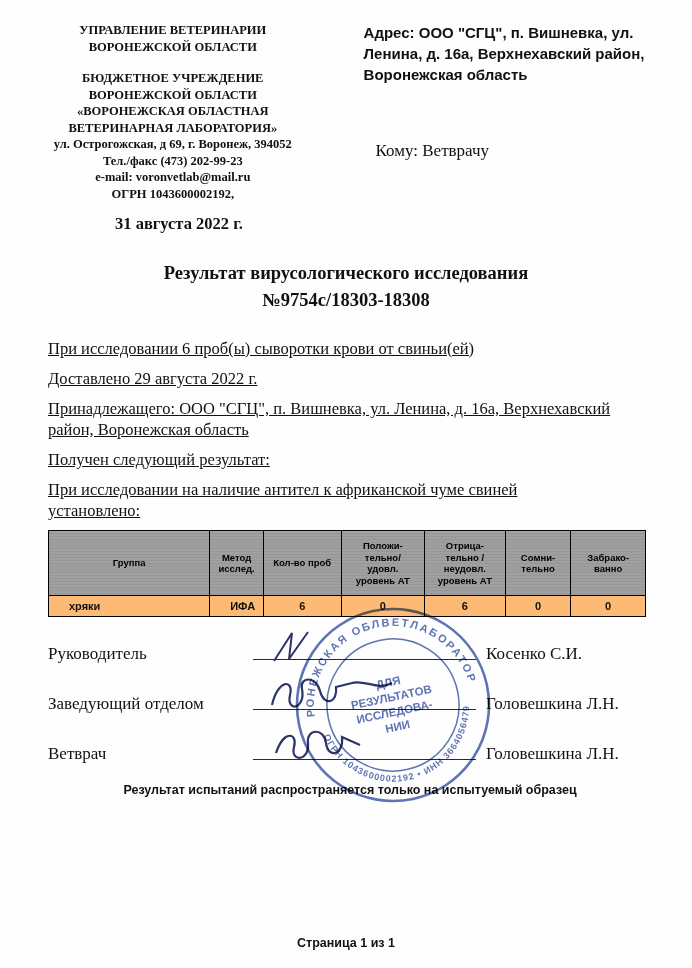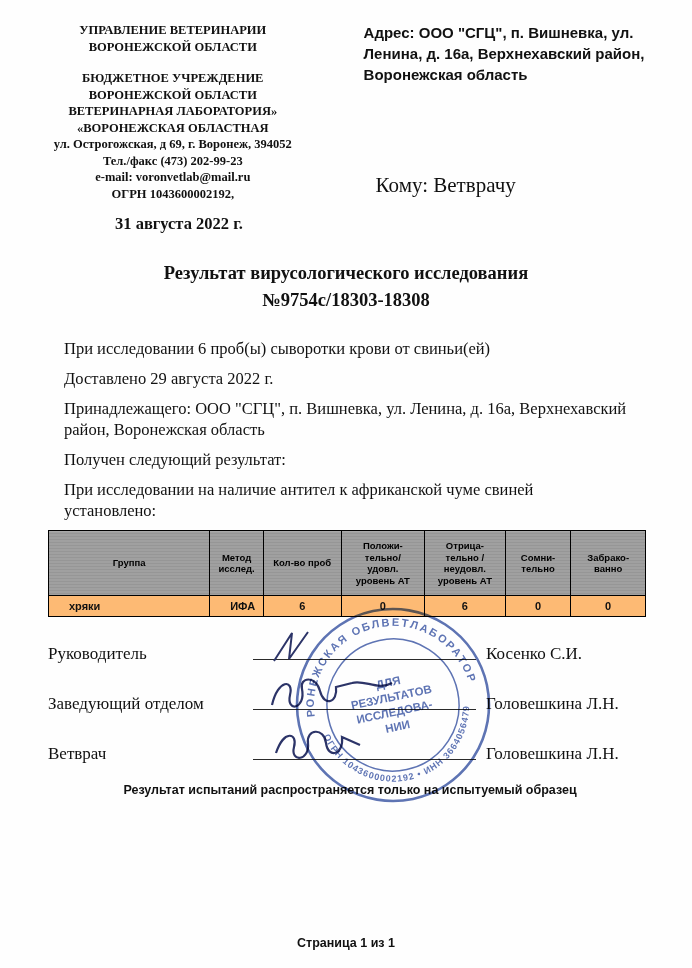--- a/index.html
+++ b/index.html
@@ -11,27 +11,27 @@
     font-family:"Liberation Serif", serif;
     color:#111;
     overflow:hidden;
   }
   
   .letterhead{display:flex;padding-top:22px;}
   .lh-left{width:46%;text-align:center;font-weight:bold;font-size:12.5px;line-height:1.32;padding-left:18px;}
   .lh-dept{margin-bottom:15px;}
   .lh-right{width:54%;padding-left:36px;box-sizing:border-box;}
   .addr{font-family:"Liberation Sans", sans-serif;font-weight:bold;font-size:15px;line-height:1.4;max-width:285px;}
-  .komu{font-size:21px;margin-top:88px;padding-left:12px;font-family:"Liberation Serif", serif;}
+  .komu{font-size:17px;margin-top:56px;padding-left:12px;font-family:"Liberation Serif", serif;}
   .date-line{font-weight:bold;font-size:16.5px;margin:12px 0 0 115px;}
   
   .doc-title{text-align:center;font-weight:bold;font-size:18.5px;line-height:1.45;margin-top:26px;}
   
   .body-text{margin:24px 46px 0 48px;font-size:16.5px;line-height:1.28;}
-  .body-text p{margin:0 0 9px 16px;}
+  .body-text p{margin:0 0 9px 0;text-decoration:underline;}
   .body-text p.narrow{max-width:520px;}
   
   table.results{border-collapse:collapse;margin:4px 46px 0 48px;width:598px;table-layout:fixed;}
   table.results th{
     background:#9f9f9f;
     background-image:repeating-linear-gradient(0deg,#aaa 0 1px,#969696 1px 3px),
                      repeating-linear-gradient(90deg,rgba(255,255,255,.08) 0 2px,rgba(0,0,0,.08) 2px 4px);
     border:1px solid #000;
     font-family:Liberation Sans, sans-serif;
     font-size:9.5px;font-weight:bold;
@@ -78,22 +78,22 @@
 
   <div class="letterhead">
     <div class="lh-left">
       <div class="lh-dept">
         <div>УПРАВЛЕНИЕ ВЕТЕРИНАРИИ</div>
         <div>ВОРОНЕЖСКОЙ ОБЛАСТИ</div>
       </div>
       <div>
         <div>БЮДЖЕТНОЕ УЧРЕЖДЕНИЕ</div>
         <div>ВОРОНЕЖСКОЙ ОБЛАСТИ</div>
+        <div>«ВОРОНЕЖСКАЯ ОБЛАСТНАЯ</div>
         <div>ВЕТЕРИНАРНАЯ ЛАБОРАТОРИЯ»</div>
-        <div>«ВОРОНЕЖСКАЯ ОБЛАСТНАЯ</div>
         <div>ул. Острогожская, д 69, г. Воронеж, 394052</div>
         <div>Тел./факс  (473) 202-99-23</div>
         <div>e-mail:  voronvetlab@mail.ru</div>
         <div>ОГРН 1043600002192,</div>
       </div>
     </div>
     <div class="lh-right">
       <div class="addr">Адрес: ООО "СГЦ", п. Вишневка, ул. Ленина, д. 16а, Верхнехавский район, Воронежская область</div>
       <div class="komu">Кому: Ветврачу</div>
     </div>

